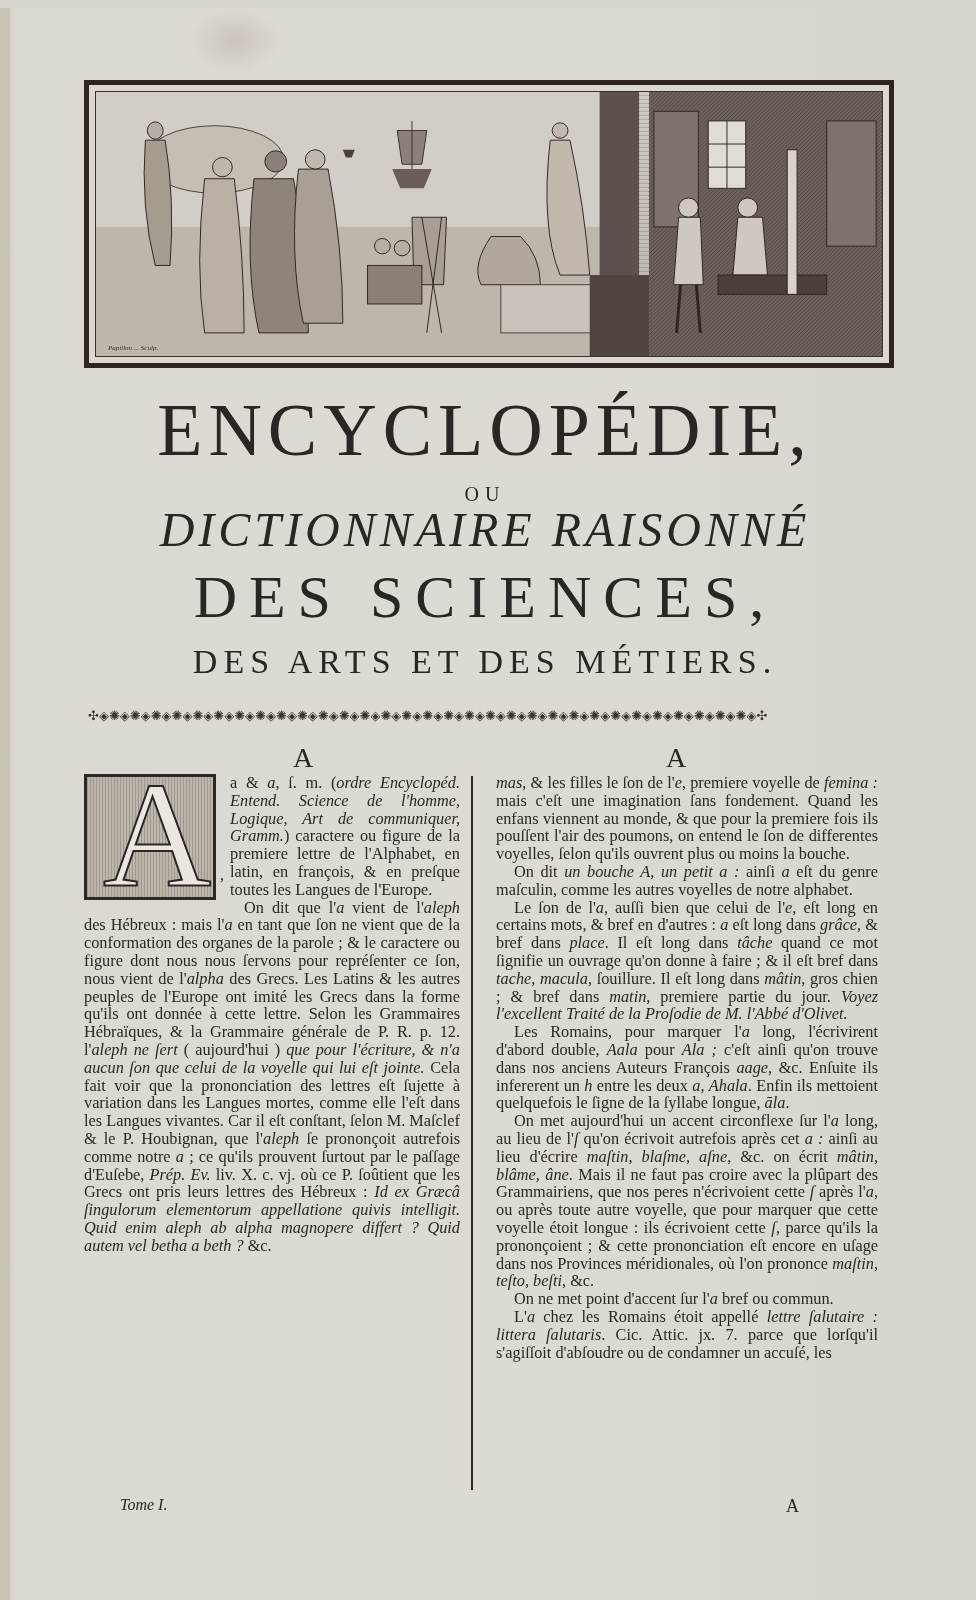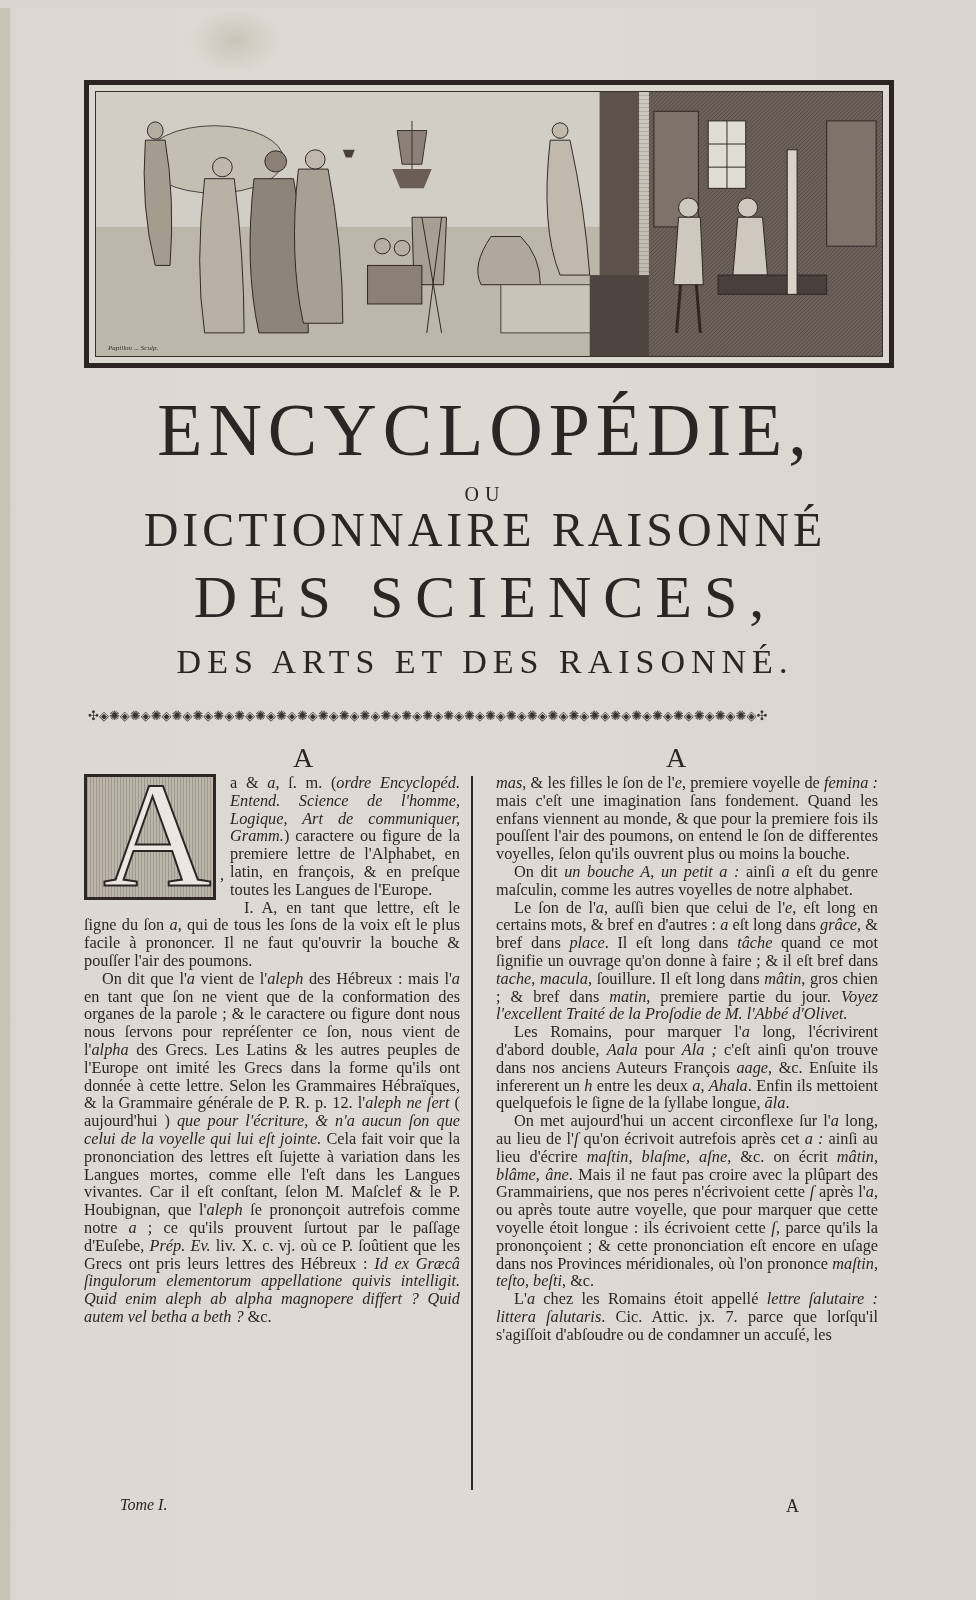--- a/index.html
+++ b/index.html
@@ -30,21 +30,21 @@
       repeating-linear-gradient(0deg, rgba(60,50,45,0.18) 0 1px, transparent 1px 4px),
       linear-gradient(180deg,#cfcac1 0%,#c8c2b8 40%,#b9b2a7 100%);
   }
   .headpiece svg { position:absolute; left:0; top:0; width:100%; height:100%; }
   .engraver { position:absolute; left:12px; bottom:4px; font-size:7px; font-style:italic; color:#3a302c; }
 
   
   .title-block { position:absolute; left:80px; top:370px; width:810px; text-align:center; }
   .t1 { position:absolute; left:0; top:12px; width:810px; font-size:74px; letter-spacing:6px; color:#2b2624; line-height:80px; }
   .t2 { position:absolute; left:0; top:88px; width:810px; font-size:20px; letter-spacing:6px; line-height:32px;margin-top:12px; }
-  .t3 { position:absolute; left:0; top:124px; width:810px; font-size:48px; letter-spacing:4px; line-height:56px; }
+  .t3 { position:absolute; left:0; top:124px; width:810px; font-size:48px; letter-spacing:4px; line-height:56px;font-style:italic; }
   .t4 { position:absolute; left:0; top:186px; width:810px; font-size:60px; letter-spacing:12px; line-height:66px; }
   .t5 { position:absolute; left:0; top:264px; width:810px; font-size:34px; letter-spacing:6px; line-height:40px; }
 
   .ornament {
     position:absolute; left:88px; top:700px; width:780px; height:16px;
     font-size:13px; line-height:16px; color:#3a3230; white-space:nowrap; overflow:hidden; letter-spacing:0px;
   }
 
   .col-letter { position:absolute; top:734px; font-size:28px; width:60px; text-align:center; }
   .col-letter.left { left:273px; }
@@ -143,44 +143,44 @@
       </svg>
       <div class="engraver">Papillon ... Sculp.</div>
     </div>
   </div>
 
   <div class="title-block">
     <div class="t1">ENCYCLOPÉDIE,</div>
     <div class="t2">OU</div>
     <div class="t3">DICTIONNAIRE RAISONNÉ</div>
     <div class="t4">DES SCIENCES,</div>
-    <div class="t5">DES ARTS ET DES RAISONNÉ.</div>
+    <div class="t5">DES ARTS ET DES MÉTIERS.</div>
   </div>
 
   <div class="ornament">✣◈✺◈✺◈✺◈✺◈✺◈✺◈✺◈✺◈✺◈✺◈✺◈✺◈✺◈✺◈✺◈✺◈✺◈✺◈✺◈✺◈✺◈✺◈✺◈✺◈✺◈✺◈✺◈✺◈✺◈✺◈✺◈✣</div>
 
   <div class="col-letter left">A</div>
   <div class="col-letter right">A</div>
 
   <div class="col-rule"></div>
 
   <div class="col left">
     <div class="dropcap">
       <span class="letter">A</span>
     </div>
     <span class="dropcap-comma">,</span>
     <p class="noindent"><span>a &amp; </span><span class="it">a</span><span>, ſ. m. (</span><span class="it">ordre Encyclopéd. Entend. Science de l'homme, Logique, Art de communiquer, Gramm.</span><span>) caractere ou figure de la premiere lettre de l'Alphabet, en latin, en françois, &amp; en preſque toutes les Langues de l'Europe.</span></p>
-    <p><span>I. A, en tant que lettre, eſt le ſigne du ſon </span><span class="it">a</span><span>, qui de tous les ſons de la voix eſt le plus facile à prononcer. Il ne faut qu'ouvrir la bouche &amp; pouſſer l'air des poumons.</span></p>
     <p><span>On dit que l'</span><span class="it">a</span><span> vient de l'</span><span class="it">aleph</span><span> des Hébreux : mais l'</span><span class="it">a</span><span> en tant que ſon ne vient que de la conformation des organes de la parole ; &amp; le caractere ou figure dont nous nous ſervons pour repréſenter ce ſon, nous vient de l'</span><span class="it">alpha</span><span> des Grecs. Les Latins &amp; les autres peuples de l'Europe ont imité les Grecs dans la forme qu'ils ont donnée à cette lettre. Selon les Grammaires Hébraïques, &amp; la Grammaire générale de P. R. p. 12. l'</span><span class="it">aleph ne ſert</span><span> ( aujourd'hui ) </span><span class="it">que pour l'écriture, &amp; n'a aucun ſon que celui de la voyelle qui lui eſt jointe.</span><span> Cela fait voir que la prononciation des lettres eſt ſujette à variation dans les Langues mortes, comme elle l'eſt dans les Langues vivantes. Car il eſt conſtant, ſelon M. Maſclef &amp; le P. Houbignan, que l'</span><span class="it">aleph</span><span> ſe prononçoit autrefois comme notre </span><span class="it">a</span><span> ; ce qu'ils prouvent ſurtout par le paſſage d'Euſebe, </span><span class="it">Prép. Ev.</span><span> liv. X. c. vj. où ce P. ſoûtient que les Grecs ont pris leurs lettres des Hébreux : </span><span class="it">Id ex Græcâ ſingulorum elementorum appellatione quivis intelligit. Quid enim aleph ab alpha magnopere differt ? Quid autem vel betha a beth ?</span><span> &amp;c.</span></p>
   </div>
 
   <div class="col right">
     <p class="noindent"><span class="it">mas</span><span>, &amp; les filles le ſon de l'</span><span class="it">e</span><span>, premiere voyelle de </span><span class="it">femina :</span><span> mais c'eſt une imagination ſans fondement. Quand les enfans viennent au monde, &amp; que pour la premiere fois ils pouſſent l'air des poumons, on entend le ſon de differentes voyelles, ſelon qu'ils ouvrent plus ou moins la bouche.</span></p>
     <p><span>On dit </span><span class="it">un bouche A</span><span>, </span><span class="it">un petit a :</span><span> ainſi </span><span class="it">a</span><span> eſt du genre maſculin, comme les autres voyelles de notre alphabet.</span></p>
     <p><span>Le ſon de l'</span><span class="it">a</span><span>, auſſi bien que celui de l'</span><span class="it">e</span><span>, eſt long en certains mots, &amp; bref en d'autres : </span><span class="it">a</span><span> eſt long dans </span><span class="it">grâce</span><span>, &amp; bref dans </span><span class="it">place</span><span>. Il eſt long dans </span><span class="it">tâche</span><span> quand ce mot ſignifie un ouvrage qu'on donne à faire ; &amp; il eſt bref dans </span><span class="it">tache</span><span>, </span><span class="it">macula</span><span>, ſouillure. Il eſt long dans </span><span class="it">mâtin</span><span>, gros chien ; &amp; bref dans </span><span class="it">matin</span><span>, premiere partie du jour. </span><span class="it">Voyez l'excellent Traité de la Proſodie de M. l'Abbé d'Olivet.</span></p>
     <p><span>Les Romains, pour marquer l'</span><span class="it">a</span><span> long, l'écrivirent d'abord double, </span><span class="it">Aala</span><span> pour </span><span class="it">Ala ;</span><span> c'eſt ainſi qu'on trouve dans nos anciens Auteurs François </span><span class="it">aage</span><span>, &amp;c. Enſuite ils infererent un </span><span class="it">h</span><span> entre les deux </span><span class="it">a</span><span>, </span><span class="it">Ahala</span><span>. Enfin ils mettoient quelquefois le ſigne de la ſyllabe longue, </span><span class="it">āla</span><span>.</span></p>
     <p><span>On met aujourd'hui un accent circonflexe ſur l'</span><span class="it">a</span><span> long, au lieu de l'</span><span class="it">ſ</span><span> qu'on écrivoit autrefois après cet </span><span class="it">a :</span><span> ainſi au lieu d'écrire </span><span class="it">maſtin, blaſme, aſne</span><span>, &amp;c. on écrit </span><span class="it">mâtin, blâme, âne</span><span>. Mais il ne faut pas croire avec la plûpart des Grammairiens, que nos peres n'écrivoient cette </span><span class="it">ſ</span><span> après l'</span><span class="it">a</span><span>, ou après toute autre voyelle, que pour marquer que cette voyelle étoit longue : ils écrivoient cette </span><span class="it">ſ</span><span>, parce qu'ils la prononçoient ; &amp; cette prononciation eſt encore en uſage dans nos Provinces méridionales, où l'on prononce </span><span class="it">maſtin, teſto, beſti</span><span>, &amp;c.</span></p>
+    <p><span>On ne met point d'accent ſur l'</span><span class="it">a</span><span> bref ou commun.</span></p>
     <p><span>L'</span><span class="it">a</span><span> chez les Romains étoit appellé </span><span class="it">lettre ſalutaire : littera ſalutaris</span><span>. Cic. Attic. jx. 7. parce que lorſqu'il s'agiſſoit d'abſoudre ou de condamner un accuſé, les</span></p>
   </div>
 
   <div class="footer-tome">Tome I.</div>
   <div class="footer-sig">A</div>
 </div>
 
 </body></html>

